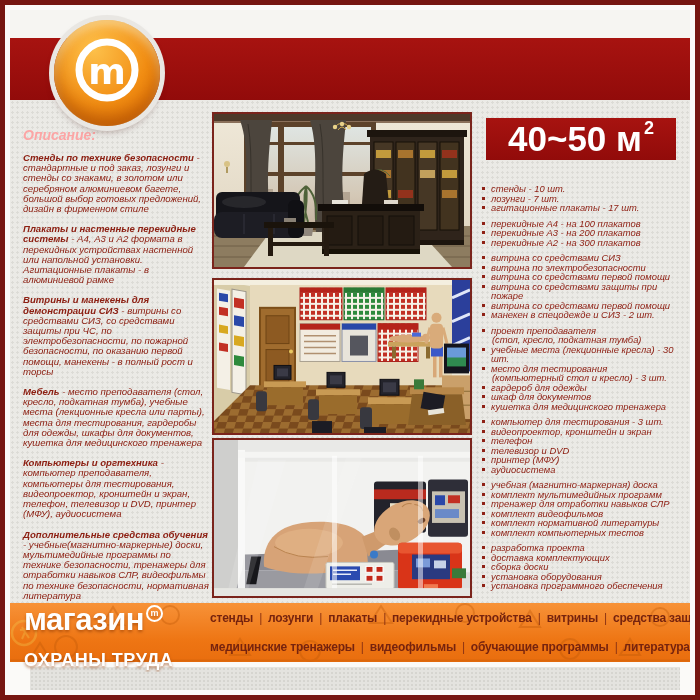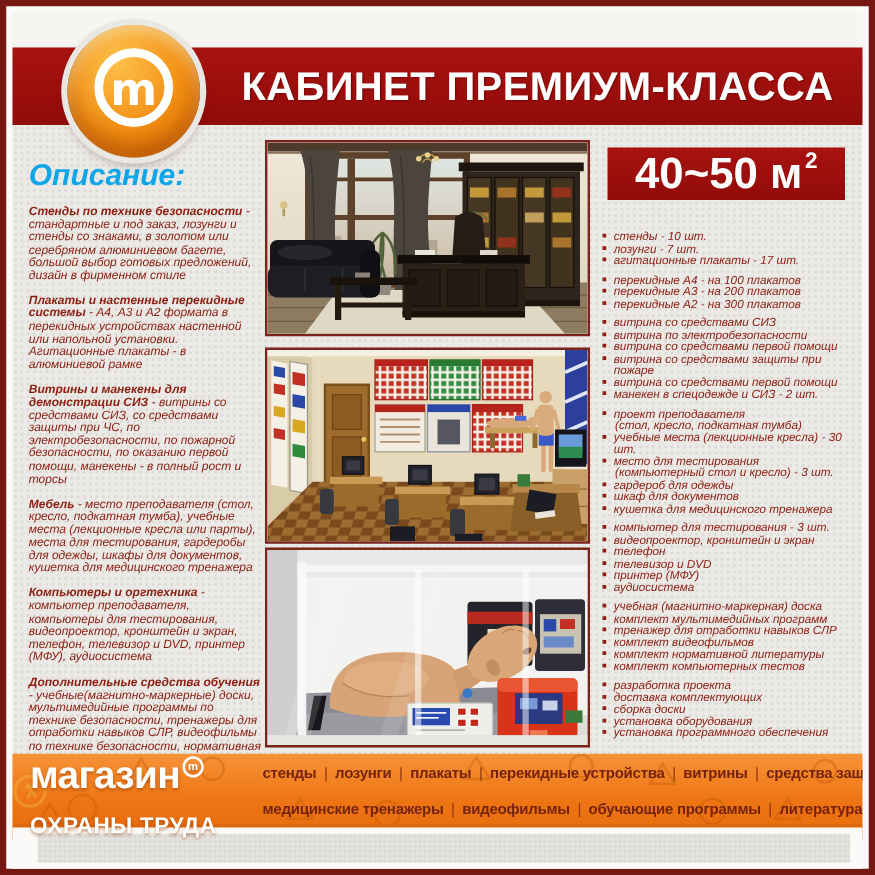--- a/index.html
+++ b/index.html
@@ -15,21 +15,21 @@
                 justify-content:center;color:#fff;font-size:32px;font-weight:bold;letter-spacing:.3px;
                 text-shadow:1px 1px 1px rgba(80,0,0,.45);white-space:nowrap;}
   .logo{position:absolute;left:54px;top:20px;width:106px;height:106px;border-radius:50%;
         background:radial-gradient(circle at 38% 28%,#fdc04a,#f28d12 55%,#db6800);
         box-shadow:0 0 0 5px #e9e7e3,0 4px 9px rgba(60,10,5,.45),
                    inset 0 -10px 16px rgba(150,60,0,.5),inset 0 6px 10px rgba(255,236,180,.65);z-index:5;}
   .logo svg{position:absolute;left:0;top:0;}
 
   
   .desc{position:absolute;left:23px;top:127px;width:186px;color:#8d2013;font-style:italic;}
-  .desc-heading{font-size:24px;font-weight:bold;color:#0ea5e9;margin:0 0 10px 0;}
+  .desc-heading{font-size:14px;font-weight:bold;color:#fca5a5;margin:0 0 10px 0;}
   .desc p{font-size:9.6px;line-height:10.2px;margin:0 0 10px 0;}
   .desc strong{font-weight:bold;}
 
   
   .photo{position:absolute;left:212px;width:260px;border:2px solid #7b241c;background:#ddd;box-sizing:border-box;}
   .photo svg{display:block;width:100%;height:100%;}
   .photo-office{top:112px;height:157px;}
   .photo-class{top:278px;height:157px;}
   .photo-cpr{top:438px;height:160px;}
 
@@ -66,21 +66,20 @@
 </style>
 </head>
 <body>
 
 <div class="poster">
   <div class="paper"></div>
   <div class="canvas"></div>
   <div class="header-above"></div>
 
   <div class="header-band"></div>
-  <div class="header-title">КАБИНЕТ ПРЕМИУМ-КЛАССА</div>
 
   <div class="logo">
     <svg width="106" height="106" viewBox="0 0 106 106">
       <circle cx="53" cy="50" r="28" fill="none" stroke="#ffffff" stroke-width="7"></circle>
       <text x="53" y="64" text-anchor="middle" font-family="DejaVu Sans, sans-serif" font-size="36" font-weight="bold" fill="#ffffff">m</text>
     </svg>
   </div>
 
   <div class="desc">
     <div class="desc-heading">Описание:</div>

